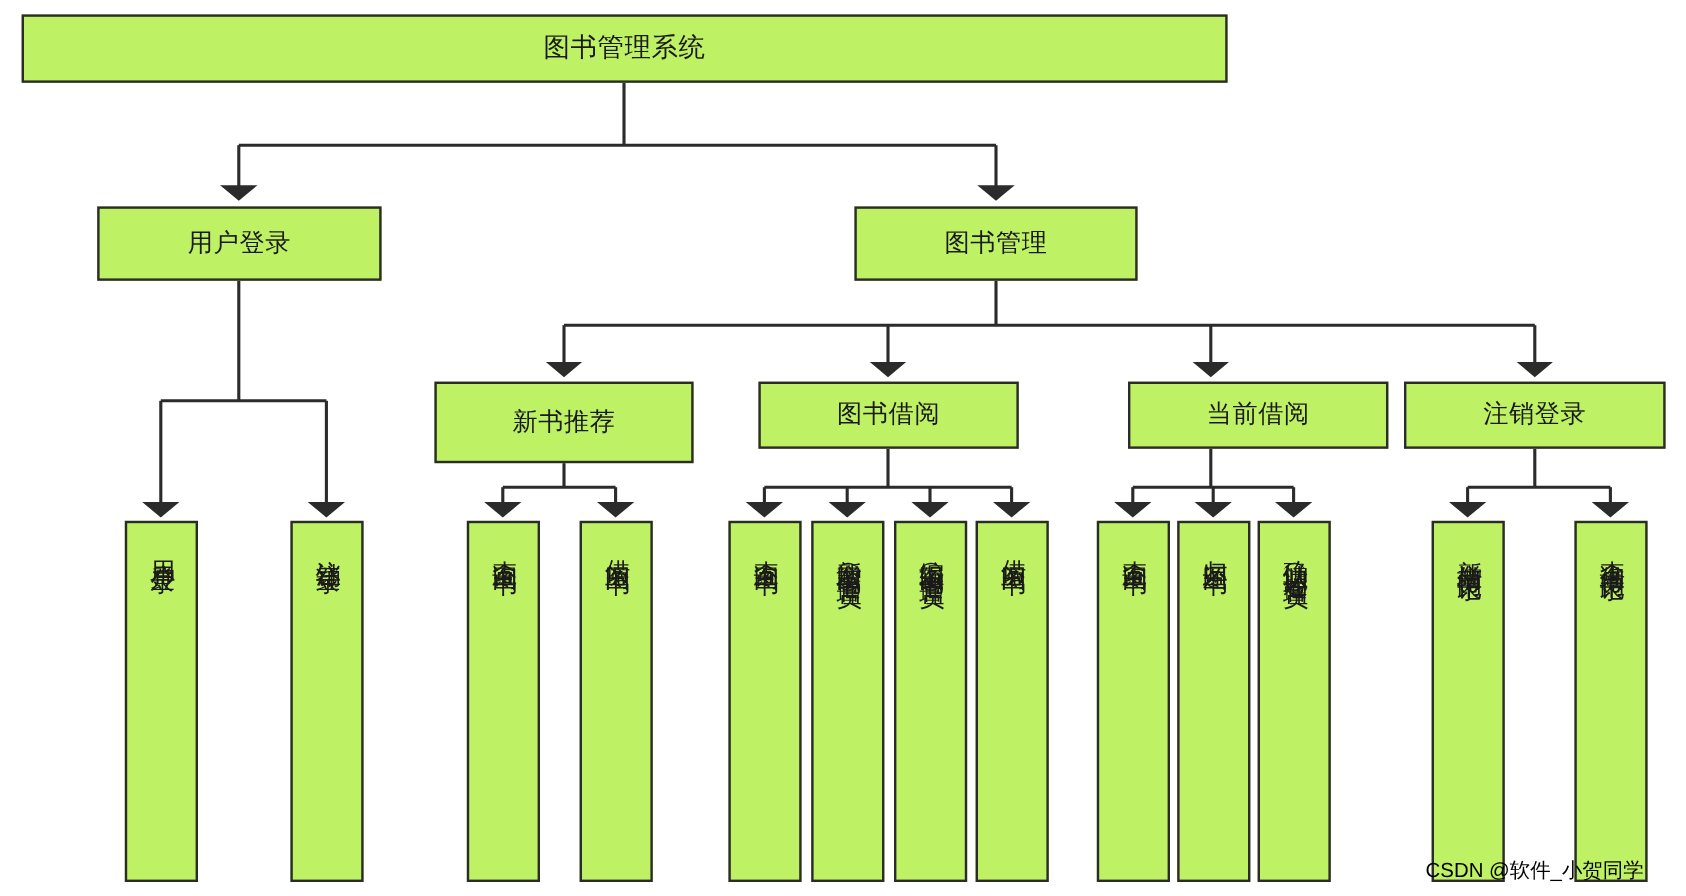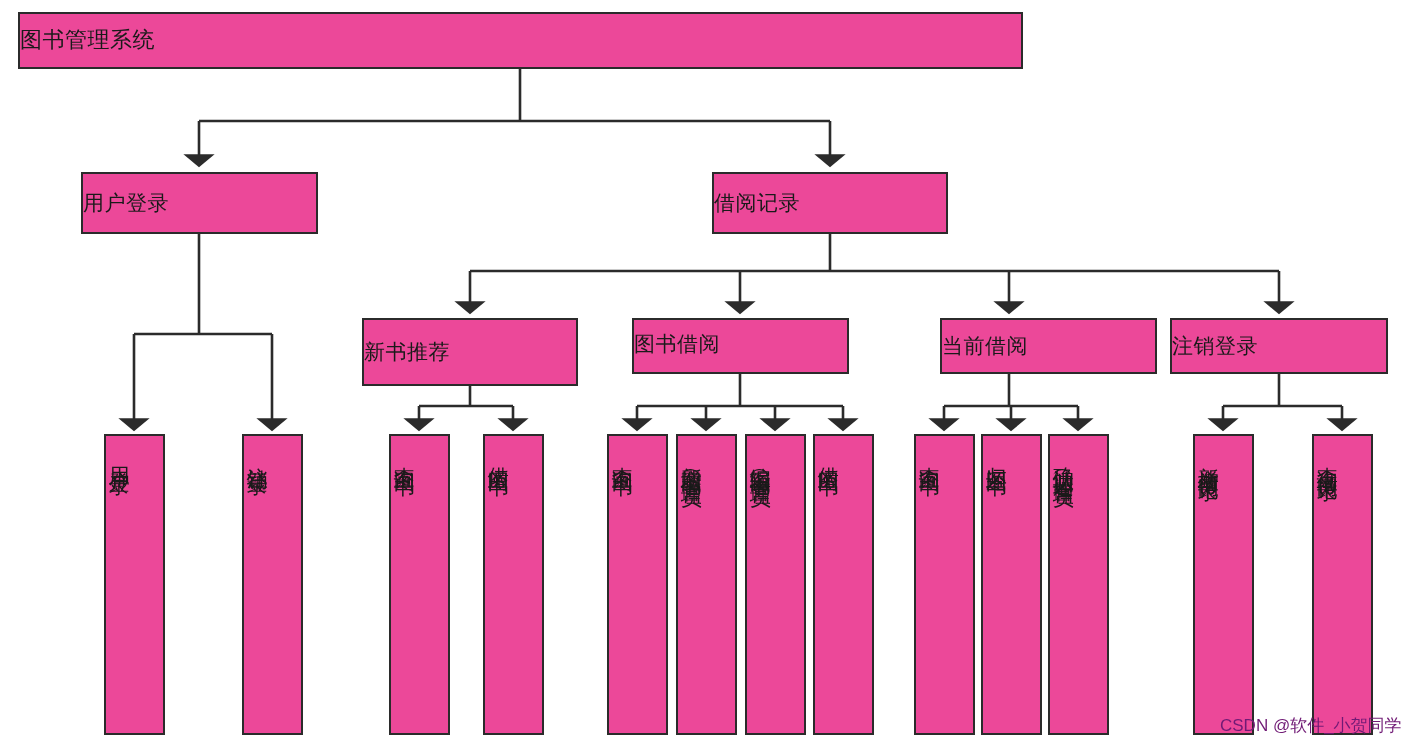--- a/index.html
+++ b/index.html
@@ -23,24 +23,24 @@
     left: 0;
     top: 0;
     width: 1405px;
     height: 747px;
     pointer-events: none;
   }
   .node {
     position: absolute;
     box-sizing: border-box;
     border: 2px solid #2b2b2b;
-    background: #ec4899;
+    background: #bef264;
     display: flex;
     align-items: center;
-    justify-content: flex-start;
+    justify-content: center;
     color: #1a1a1a;
     z-index: 2;
   }
   .node .label {
     display: block;
     text-align: center;
     letter-spacing: 0.5px;
   }
   .node.horizontal .label {
     font-size: 21px;
@@ -60,25 +60,24 @@
     white-space: nowrap;
   }
   .node.root .label {
     font-size: 22px;
   }
   .watermark {
     position: absolute;
     left: 1188px;
     top: 714px;
     font-size: 17px;
-    color: #701a75;
+    color: #000000;
     white-space: nowrap;
     z-index: 3;
     font-family: "Liberation Sans", "DejaVu Sans", sans-serif;
-    margin-left: 32px;
   }
 </style>
 </head>
 <body>
 
 <div id="diagram-root">
 
   <svg id="connectors" viewBox="0 0 1405 747" xmlns="http://www.w3.org/2000/svg">
     <defs>
       <marker id="arrow" markerWidth="10" markerHeight="12" refX="2.2" refY="6" orient="auto" markerUnits="strokeWidth">
@@ -131,28 +130,28 @@
 
   <div class="node horizontal root" style="left:18px; top:12px; width:1005px; height:57px;">
     <span class="label">图书管理系统</span>
   </div>
 
   <div class="node horizontal" style="left:81px; top:172px; width:237px; height:62px;">
     <span class="label">用户登录</span>
   </div>
 
   <div class="node horizontal" style="left:712px; top:172px; width:236px; height:62px;">
-    <span class="label">借阅记录</span>
+    <span class="label">图书管理</span>
   </div>
 
   <div class="node horizontal" style="left:362px; top:318px; width:216px; height:68px;">
     <span class="label">新书推荐</span>
   </div>
 
-  <div class="node horizontal" style="left:632px; top:318px; width:217px; height:56px;font-family:Liberation Mono, monospace;">
+  <div class="node horizontal" style="left:632px; top:318px; width:217px; height:56px;">
     <span class="label">图书借阅</span>
   </div>
 
   <div class="node horizontal" style="left:940px; top:318px; width:217px; height:56px;">
     <span class="label">当前借阅</span>
   </div>
 
   <div class="node horizontal" style="left:1170px; top:318px; width:218px; height:56px;">
     <span class="label">注销登录</span>
   </div>

